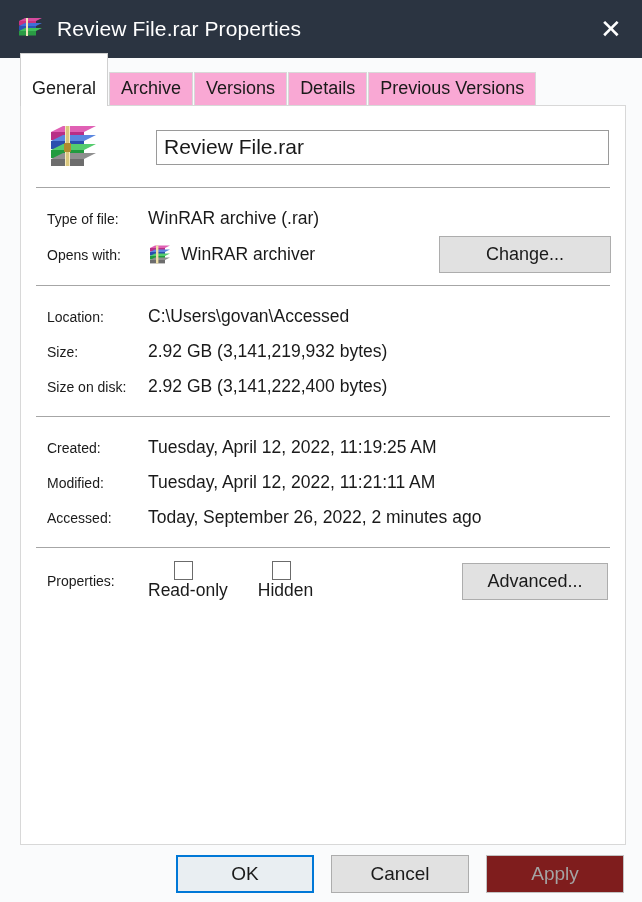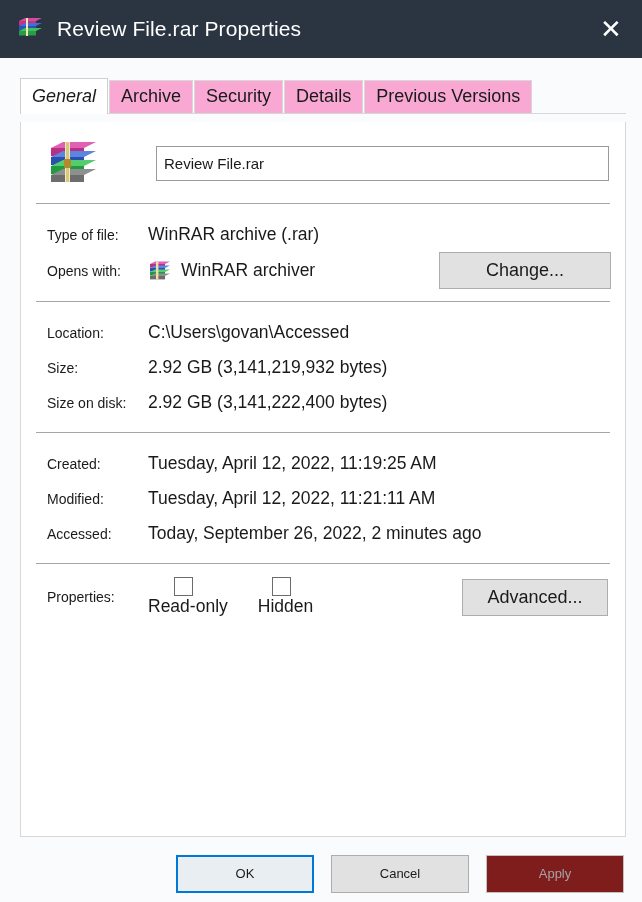--- a/index.html
+++ b/index.html
@@ -15,21 +15,20 @@
   }
 
   .dialog {
     position: relative;
     width: 642px;
     height: 902px;
     background: #fafbfc;
     box-sizing: border-box;
     display: flex;
     flex-direction: column;
-    gap: 8px;
   }
 
   
   .titlebar {
     height: 58px;
     background: #2b3441;
     display: flex;
     align-items: center;
     flex: 0 0 auto;
     position: relative;
@@ -82,24 +81,23 @@
     border: 1px solid #d8d8d8;
     border-bottom: none;
     margin-right: 1px;
     white-space: nowrap;
     line-height: 21px;
   }
   .tab.active {
     background: #ffffff;
     position: relative;
     top: 1px;
-    padding-top: 7px;
+    padding-top: 24px;
     padding-bottom: 7px;
     border-color: #d0d0d0;
-    font-style: italic;
   }
 
   
   .tabbody {
     background: #ffffff;
     border: 1px solid #d8d8d8;
     border-top: none;
     margin: 0 16px 0 20px;
     flex: 1 1 auto;
     box-sizing: border-box;
@@ -122,21 +120,21 @@
   .file-name-input {
     margin-left: 57px;
     flex: 1 1 auto;
     height: 35px;
     border: 1px solid #9a9a9a;
     background: #ffffff;
     display: flex;
     align-items: center;
     padding-left: 7px;
     box-sizing: border-box;
-    font-size: 15px;
+    font-size: 21px;
     color: #1a1a1a;
     margin-right: 2px;
   }
 
   .sep {
     height: 0;
     border-top: 1px solid #a6a6a6;
     margin: 0 1px;
   }
 
@@ -222,21 +220,21 @@
     justify-content: flex-end;
     padding-right: 18px;
     background: #fafbfc;
   }
   .fbtn {
     width: 138px;
     height: 38px;
     margin-left: 17px;
     border: 1px solid #adadad;
     background: #e1e1e1;
-    font-size: 13px;
+    font-size: 19px;
     color: #1a1a1a;
     display: flex;
     align-items: center;
     justify-content: center;
     box-sizing: border-box;
   }
   .fbtn.focused {
     border: 2px solid #0078d7;
     background: #e9eef2;
   }
@@ -266,21 +264,21 @@
       </svg>
     </span>
     <span class="titlebar-title">Review File.rar Properties</span>
     <span class="titlebar-close">✕</span>
   </div>
 
   <div class="tabstrip-wrap">
     <div class="tabstrip">
       <div class="tab active">General</div>
       <div class="tab">Archive</div>
-      <div class="tab">Security</div>
+      <div class="tab">Versions</div>
       <div class="tab">Details</div>
       <div class="tab">Previous Versions</div>
     </div>
   </div>
 
   <div class="tabbody">
 
     <div class="file-head">
       <span class="file-icon">
         <svg viewBox="0 0 52 48" width="52" height="48">

